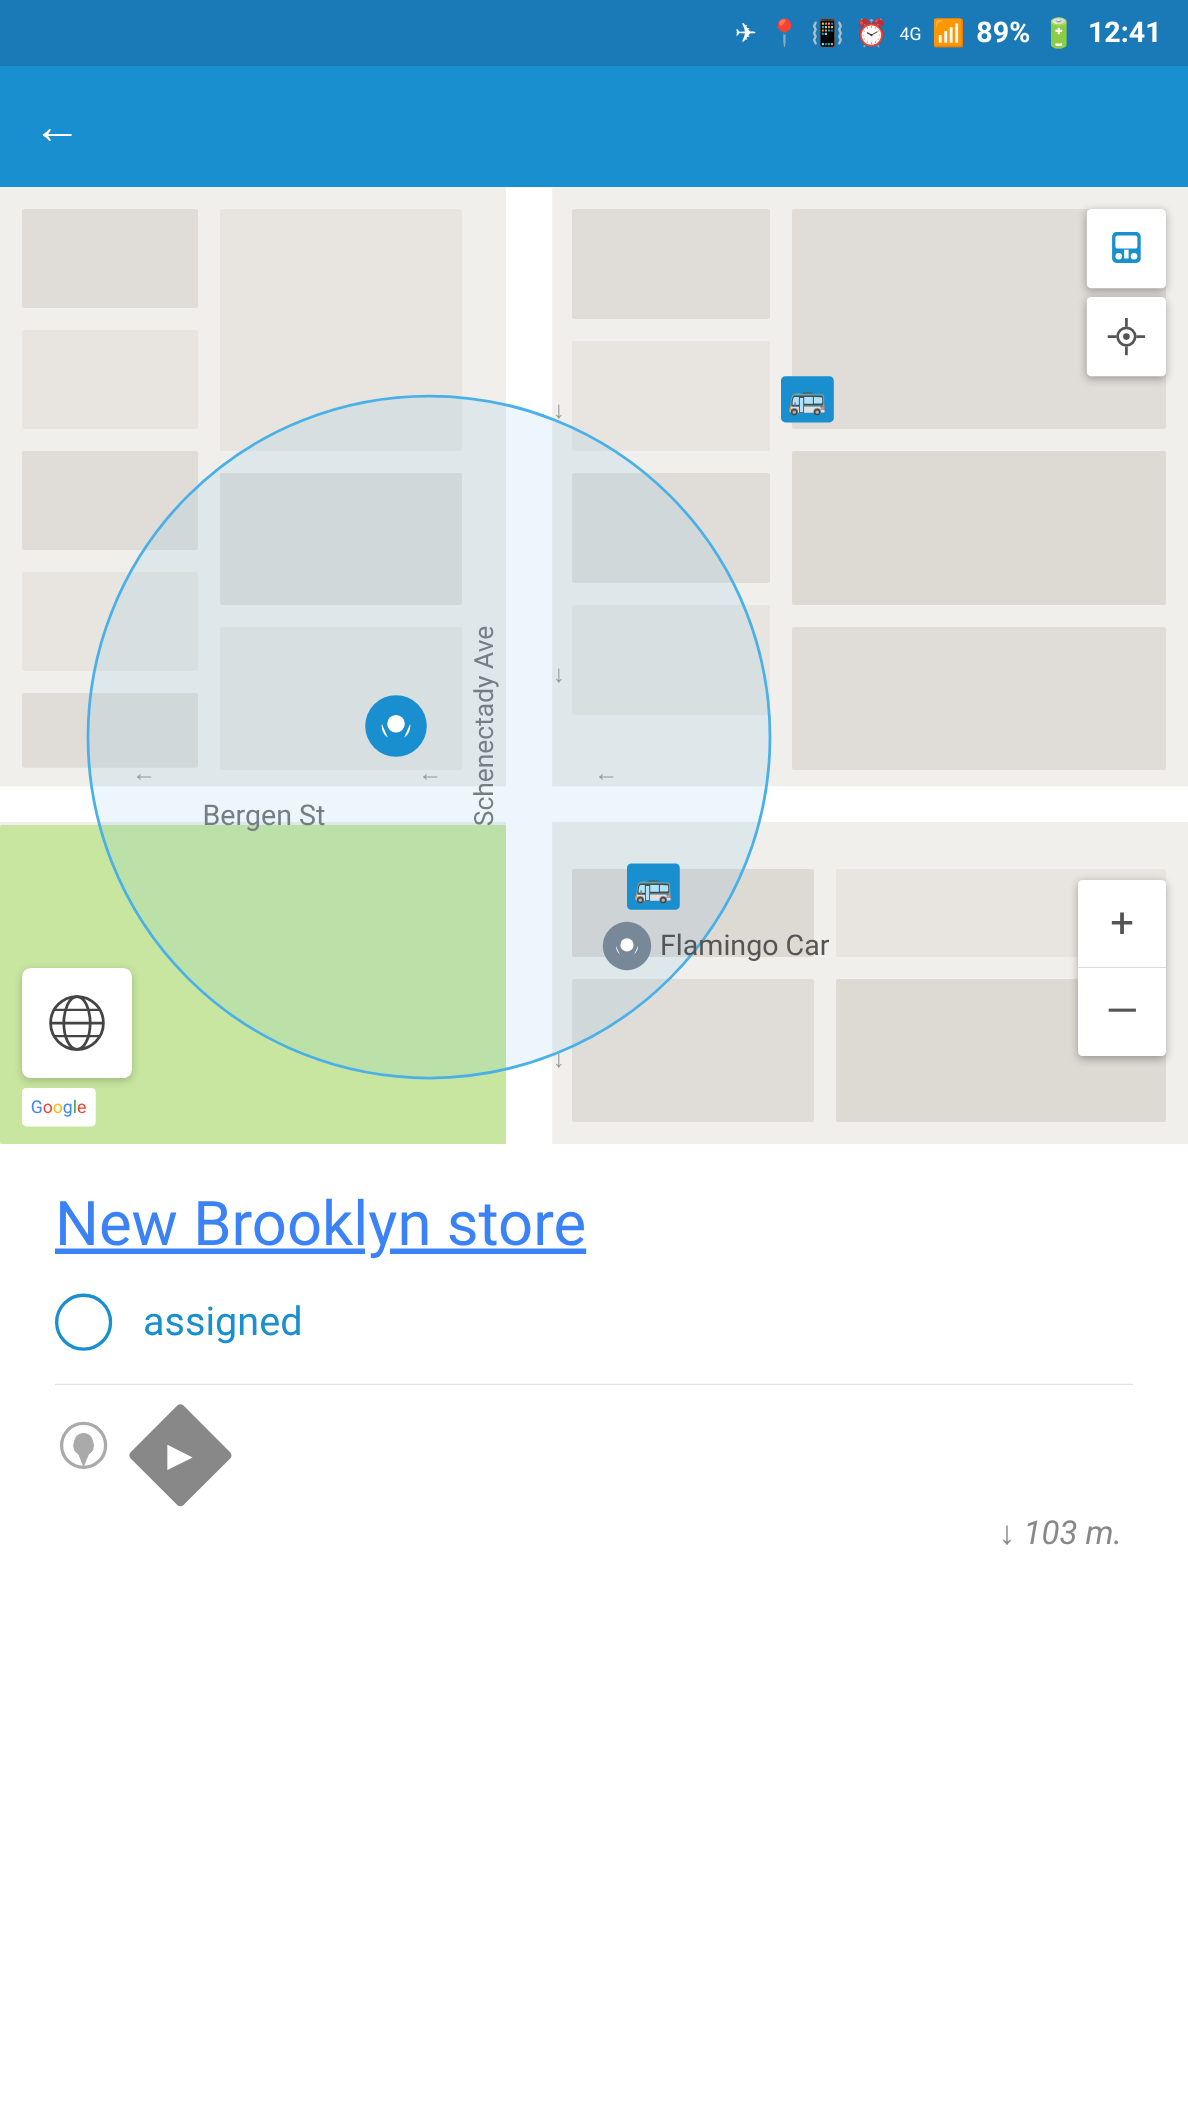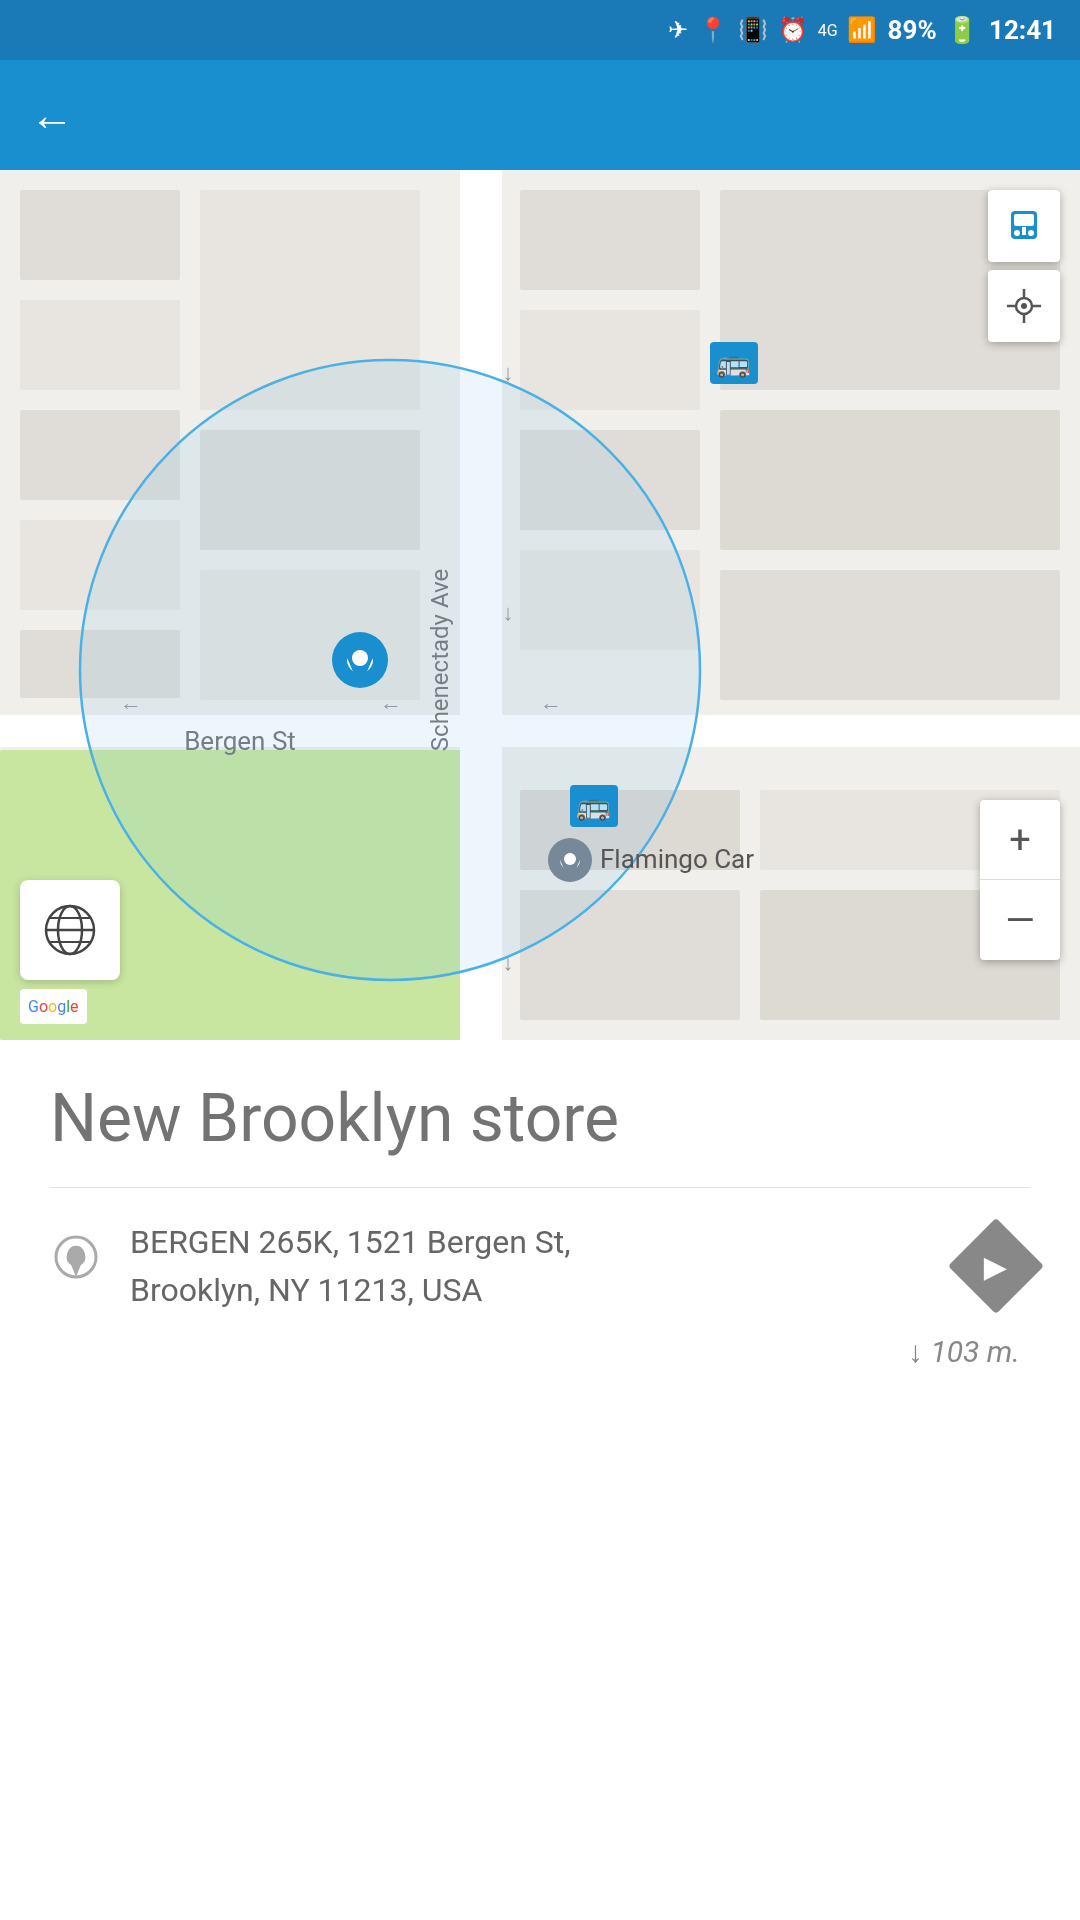--- a/index.html
+++ b/index.html
@@ -141,24 +141,25 @@
       box-shadow: 0 2px 8px rgba(0,0,0,0.2);
     }
 
     
     .content-area {
       width: 100%;
       padding: 40px 50px 30px;
       background: white;
     }
     .task-title {
-      font-size: 66px;
+      font-size: 56px;
       font-weight: 400;
-      color: #737373;
+      color: #3b82f6;
       margin-bottom: 30px;
+      text-decoration: underline;
     }
     .status-row {
       display: flex;
       align-items: center;
       gap: 28px;
       margin-bottom: 30px;
     }
     .status-circle {
       width: 52px;
       height: 52px;
@@ -358,33 +359,33 @@
 
   <div class="map-zoom-controls">
     <div class="zoom-btn">+</div>
     <div class="zoom-btn">—</div>
   </div>
 </div>
 
 <div class="content-area">
   <div class="task-title">New Brooklyn store</div>
 
+  <div class="status-row">
+    <div class="status-circle"></div>
+    <span class="status-label">assigned</span>
+  </div>
 
   <div class="divider"></div>
 
   <div class="address-row">
     <svg width="52" height="62" viewBox="0 0 52 62">
       <circle cx="26" cy="22" r="20" fill="none" stroke="#aaa" stroke-width="3"></circle>
       <circle cx="26" cy="22" r="8" fill="none" stroke="#aaa" stroke-width="3"></circle>
       <path d="M26,42 L18,22 A8.5,8.5 0 1,1 34,22 Z" fill="#aaa"></path>
     </svg>
-    <div class="address-text">
-      <span>BERGEN 265K, 1521 Bergen St,</span><br>
-      <span>Brooklyn, NY 11213, USA</span>
-    </div>
     <div class="nav-diamond">
       <span class="nav-diamond-inner">▶</span>
     </div>
   </div>
 
   <div class="distance-row">
     <span class="distance-text">↓ 103 m.</span>
   </div>
 </div>
 

